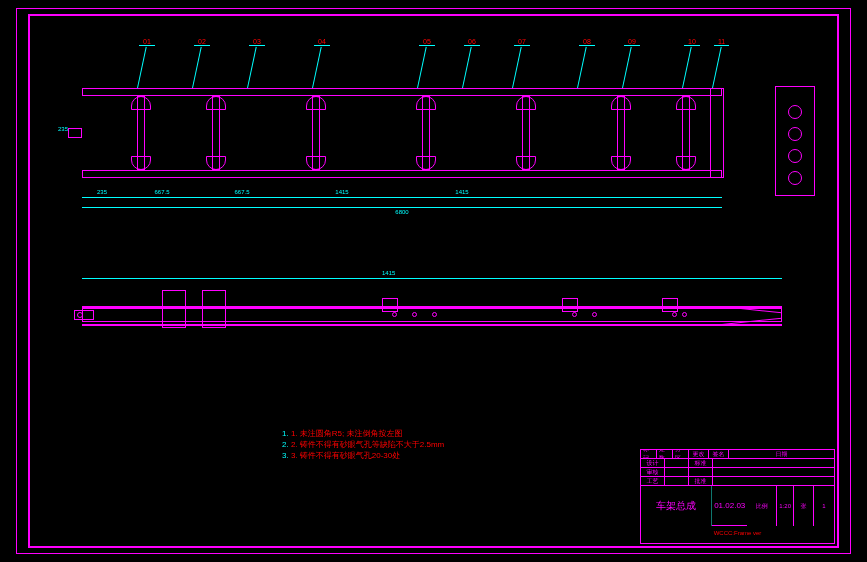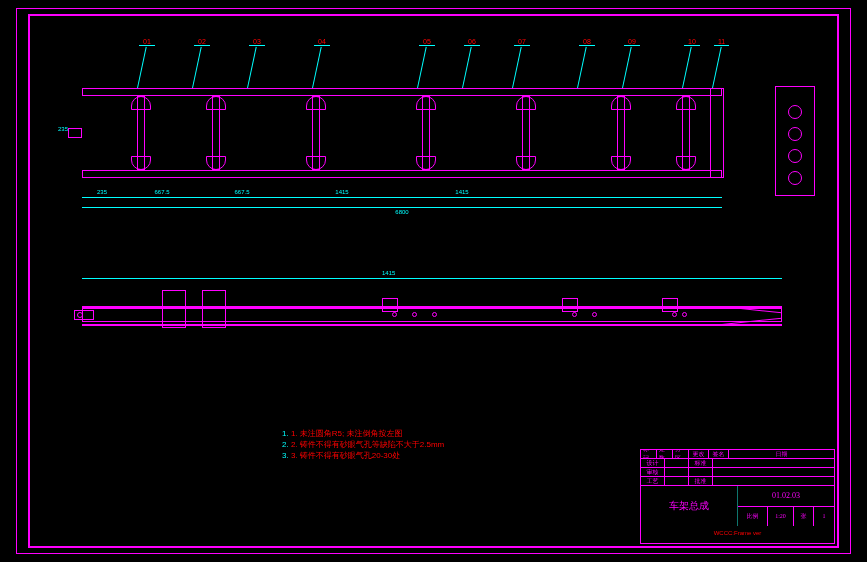--- a/index.html
+++ b/index.html
@@ -182,22 +182,21 @@
       border-right: 1px solid #0f766e;
       display: flex;
       align-items: center;
       justify-content: center;
       color: #ff00ff;
       font-size: 10px;
     }
     .tb-main-right {
       flex: 1;
       display: flex;
-      flex-direction: column;
-      font-family: Liberation Serif, serif;
+      flex-direction: row;
     }
     .tb-sub {
       flex: 1;
       border-bottom: 1px solid #ff00ff;
       display: flex;
     }
     .tb-sub:last-child { border-bottom: none; }
     .scroll-bar-v {
       position: absolute;
       right: 0; top: 0;

